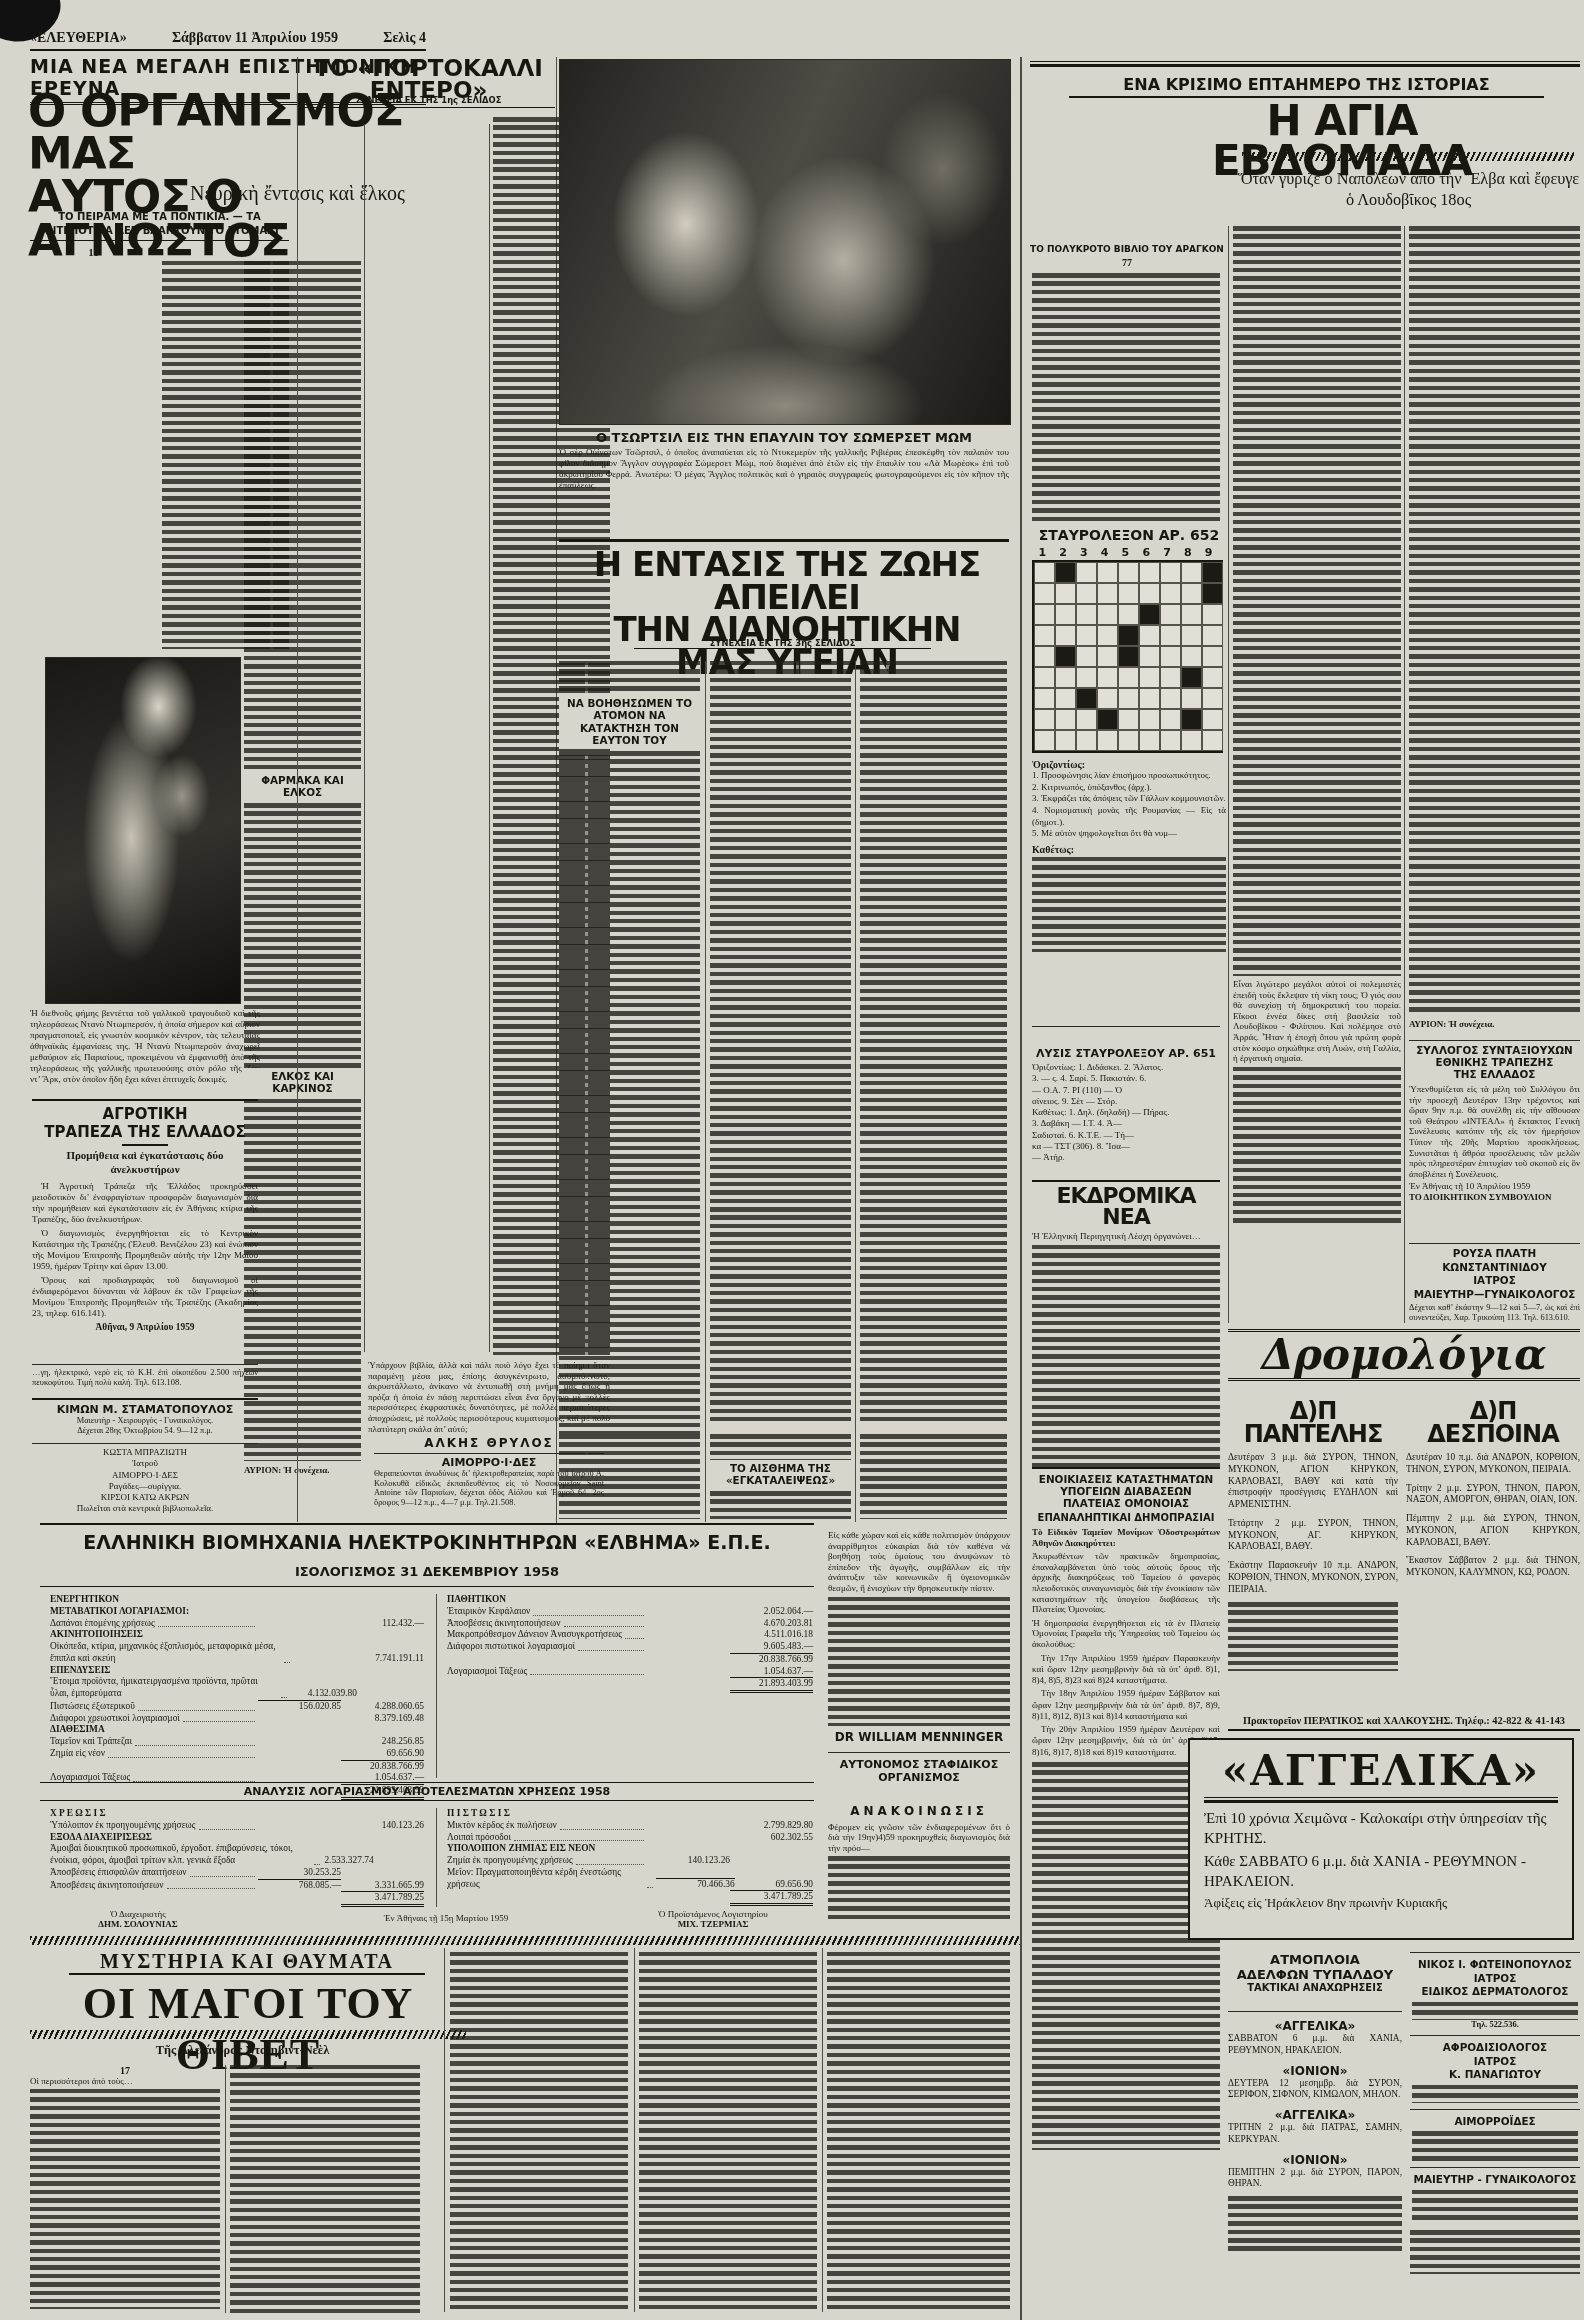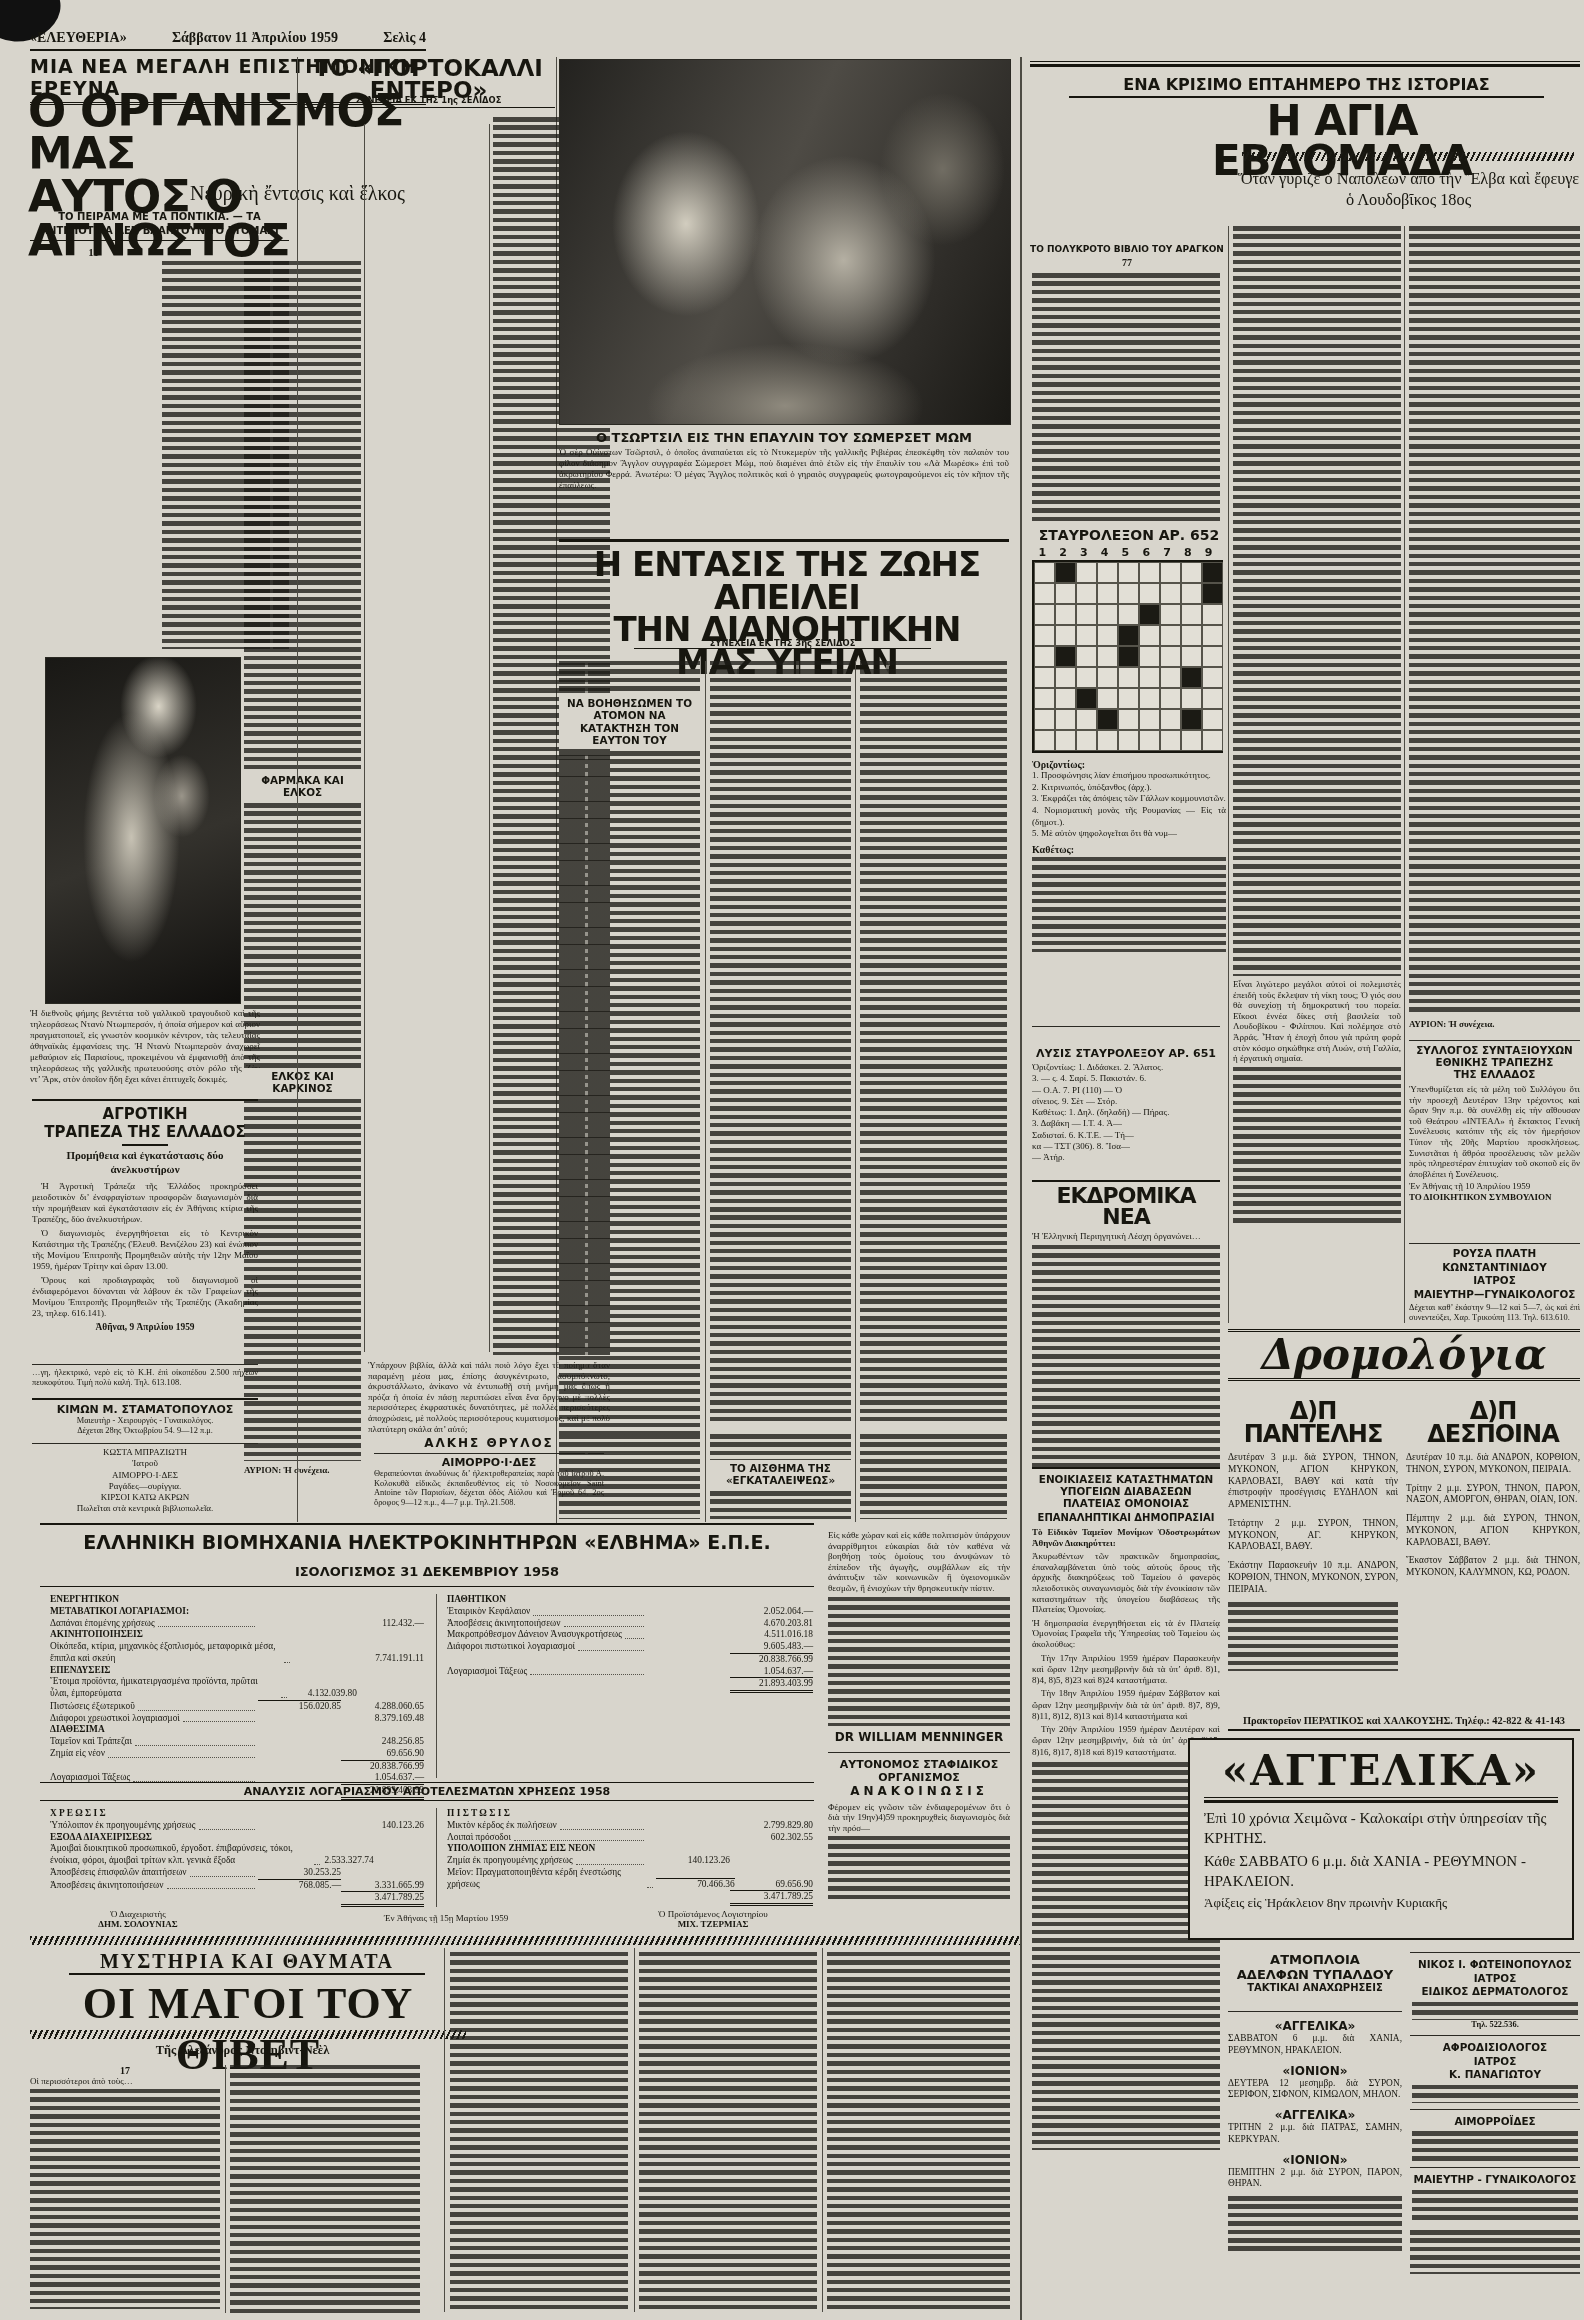--- a/index.html
+++ b/index.html
@@ -175,21 +175,21 @@
     <div class="ft" style="height:28px;margin-top:2px;"></div>
   </div>
   <div class="abs ft" style="left:860px;top:1434px;width:147px;height:85px;"></div>
 
   <div class="abs" style="left:828px;top:1530px;width:182px;">
     <div class="sm jst">Εἰς κάθε χώραν καὶ εἰς κάθε πολιτισμὸν ὑπάρχουν ἀναρρίθμητοι εὐκαιρίαι διὰ τὸν καθένα νὰ βοηθήσῃ τοὺς ὁμοίους του ἀνυψώνων τὸ ἐπίπεδον τῆς ἀγωγῆς, συμβάλλων εἰς τὴν ἀνάπτυξιν τῶν κοινωνικῶν ἢ ὑγειονομικῶν θεσμῶν, ἢ ἐνισχύων τὴν θρησκευτικὴν πίστιν.</div>
     <div class="ft" style="height:129px;margin-top:3px;"></div>
     <div class="sans b ctr" style="font-size:12px;margin-top:4px;">DR WILLIAM MENNINGER</div>
     <div class="sans b ctr" style="font-size:11px;margin-top:8px;border-top:1px solid #2a2922;padding-top:5px;">ΑΥΤΟΝΟΜΟΣ ΣΤΑΦΙΔΙΚΟΣ</div>
     <div class="sans b ctr" style="font-size:11px;">ΟΡΓΑΝΙΣΜΟΣ</div>
-    <div class="sans b ctr" style="font-size:12px;letter-spacing:4px;margin-top:0;">ΑΝΑΚΟΙΝΩΣΙΣ</div>
+    <div class="sans b ctr" style="font-size:12px;letter-spacing:4px;margin-top:20px;">ΑΝΑΚΟΙΝΩΣΙΣ</div>
     <div class="sm jst" style="margin-top:4px;">Φέρομεν εἰς γνῶσιν τῶν ἐνδιαφερομένων ὅτι ὁ διὰ τὴν 19ην)4)59 προκηρυχθεὶς διαγωνισμὸς διὰ τὴν πρόσ—</div>
     <div class="ft" style="height:65px;margin-top:3px;"></div>
   </div>
 
   <div class="abs rule" style="left:40px;top:1523px;width:774px;height:2px;"></div>
   <div class="abs sans b ctr" style="left:40px;top:1531px;width:774px;font-size:19px;">ΕΛΛΗΝΙΚΗ  ΒΙΟΜΗΧΑΝΙΑ  ΗΛΕΚΤΡΟΚΙΝΗΤΗΡΩΝ  «ΕΛΒΗΜΑ»  Ε.Π.Ε.</div>
   <div class="abs sans b ctr" style="left:40px;top:1564px;width:774px;font-size:13px;">ΙΣΟΛΟΓΙΣΜΟΣ 31 ΔΕΚΕΜΒΡΙΟΥ 1958</div>
   <div class="abs rule" style="left:40px;top:1586px;width:774px;height:1px;"></div>
 
   <div class="abs" style="left:50px;top:1594px;width:374px;">

